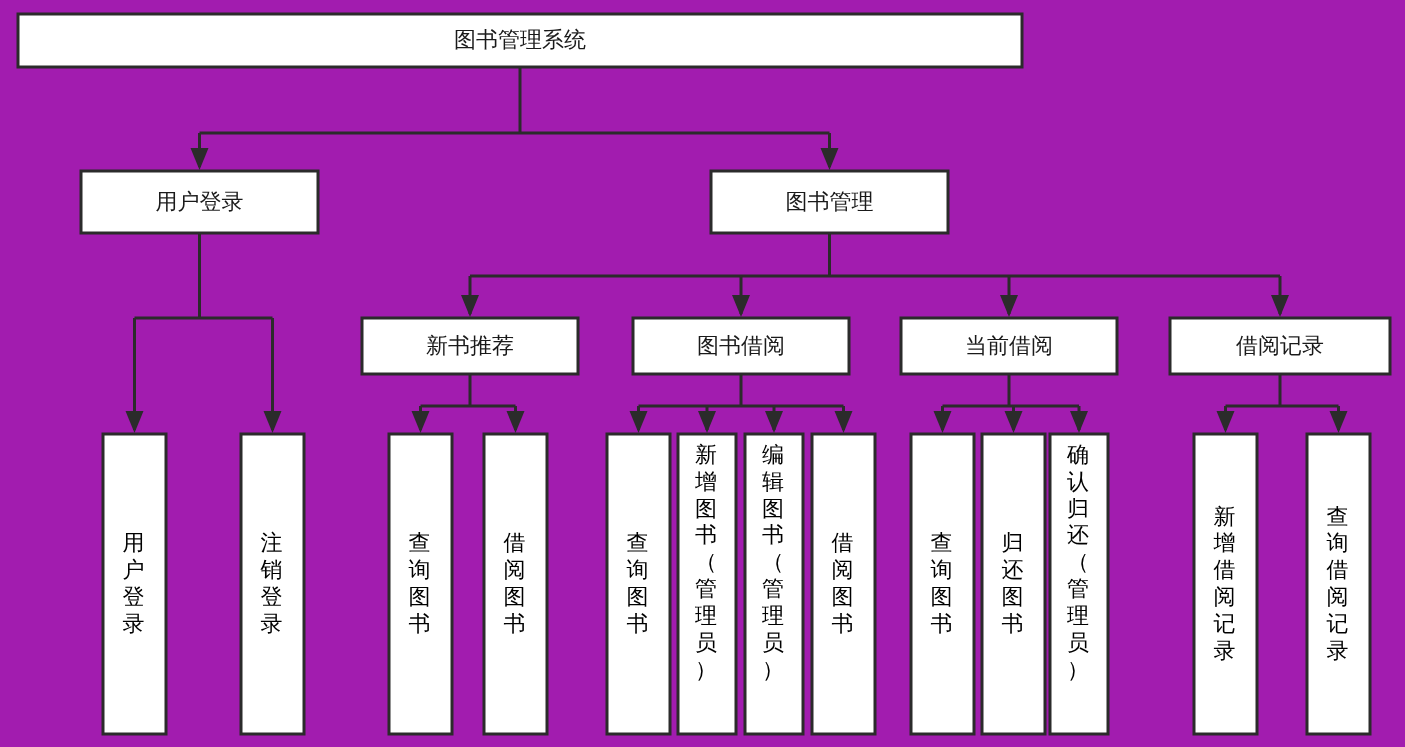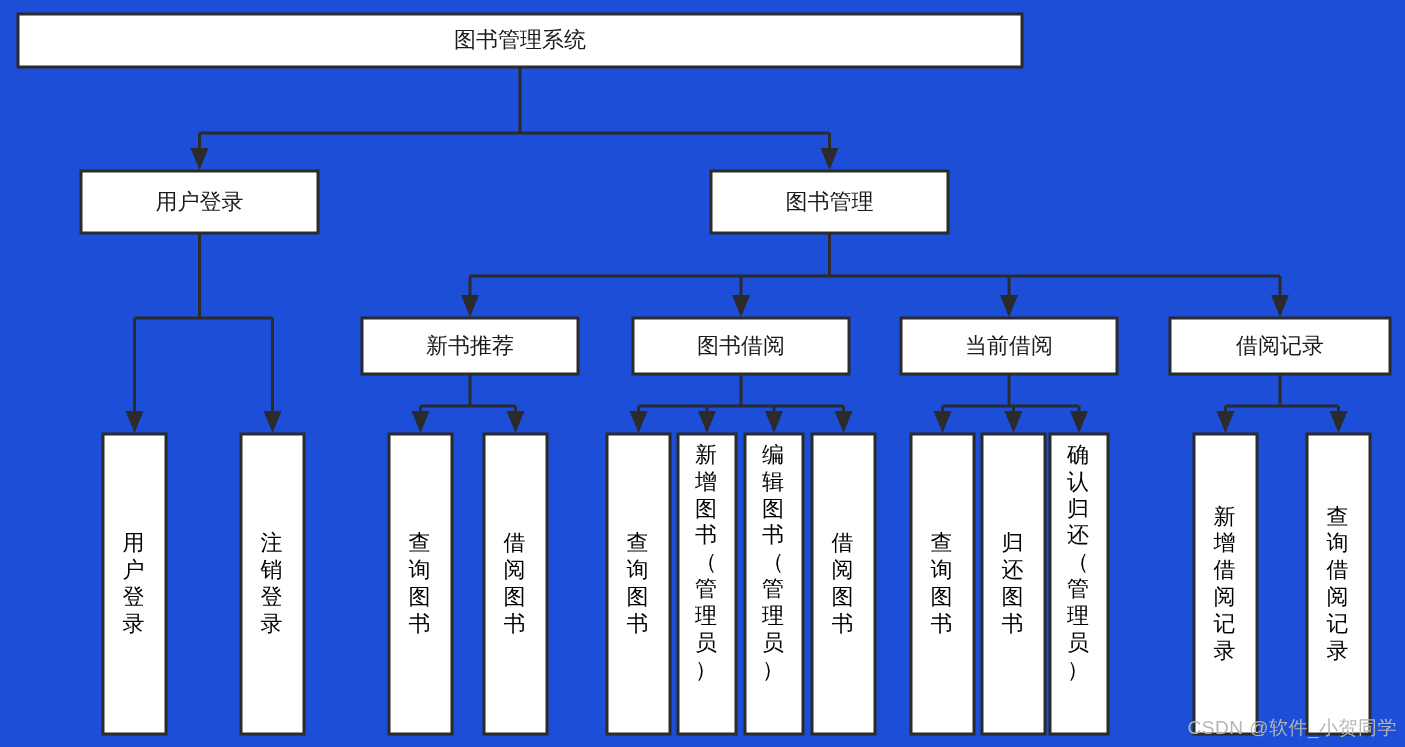--- a/index.html
+++ b/index.html
@@ -10,21 +10,21 @@
   body {
     width: 1405px;
     height: 747px;
     font-family: "Liberation Sans", "DejaVu Sans", sans-serif;
     overflow: hidden;
   }
   #diagram-root {
     position: relative;
     width: 1405px;
     height: 747px;
-    background: #1d4ed8;
+    background: #a21caf;
     text-decoration: underline;
   }
   svg.diagram-canvas {
     position: absolute;
     left: 0;
     top: 0;
     width: 1405px;
     height: 747px;
   }
   .node-box {
@@ -330,14 +330,13 @@
         <div class="leaf-label-v">
           <span>查</span>
           <span>询</span>
           <span>借</span>
           <span>阅</span>
           <span>记</span>
           <span>录</span>
         </div>
       </div>
     </div>
-  <div class="watermark">CSDN @软件_小贺同学</div>
 </div>
 
 </body></html>

